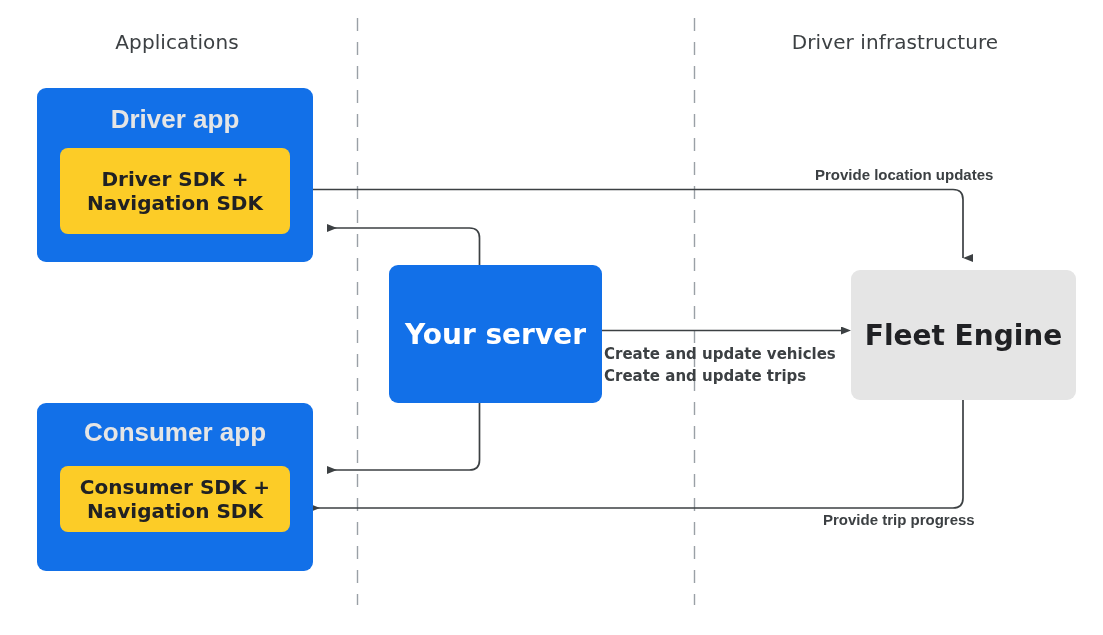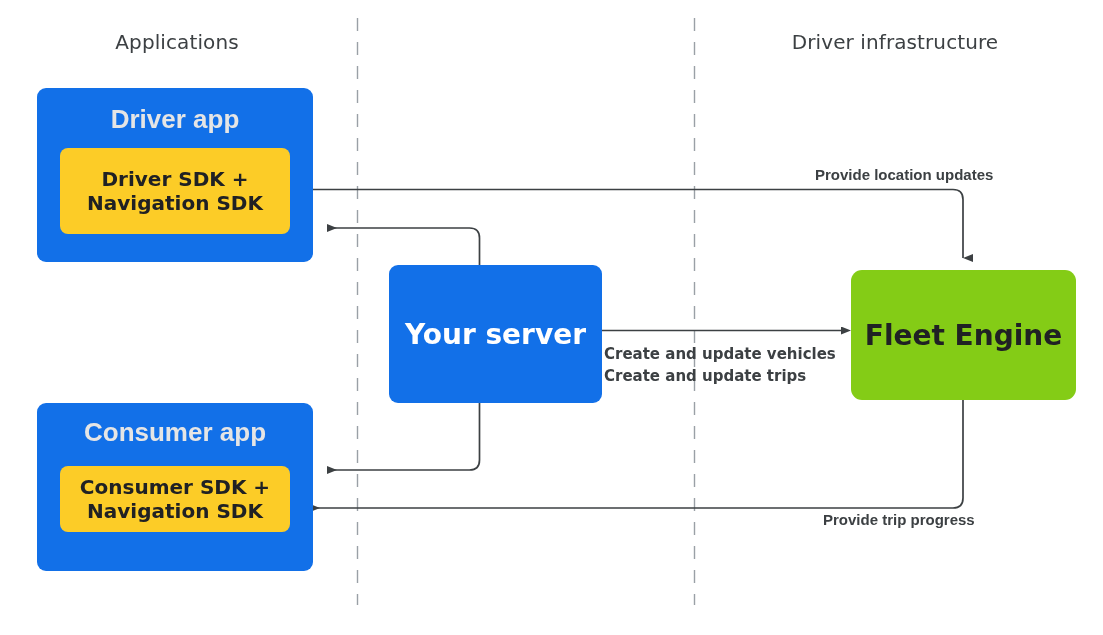--- a/index.html
+++ b/index.html
@@ -44,21 +44,21 @@
   
   .box {
     position: absolute;
     box-sizing: border-box;
     border-radius: 9px;
     display: flex;
     flex-direction: column;
     align-items: center;
   }
   .box-blue   { background: #1270e8; }
-  .box-yellow { background: #84cc16; border-radius: 11px; }
+  .box-yellow { background: #e5e5e5; }
 
   .app-title {
     font-family: Liberation Sans, sans-serif;
     font-weight: bold;
     font-size: 26px;
     color: #e5e5e5;
     text-align: center;
     white-space: nowrap;
     line-height: 1.1;
   }

